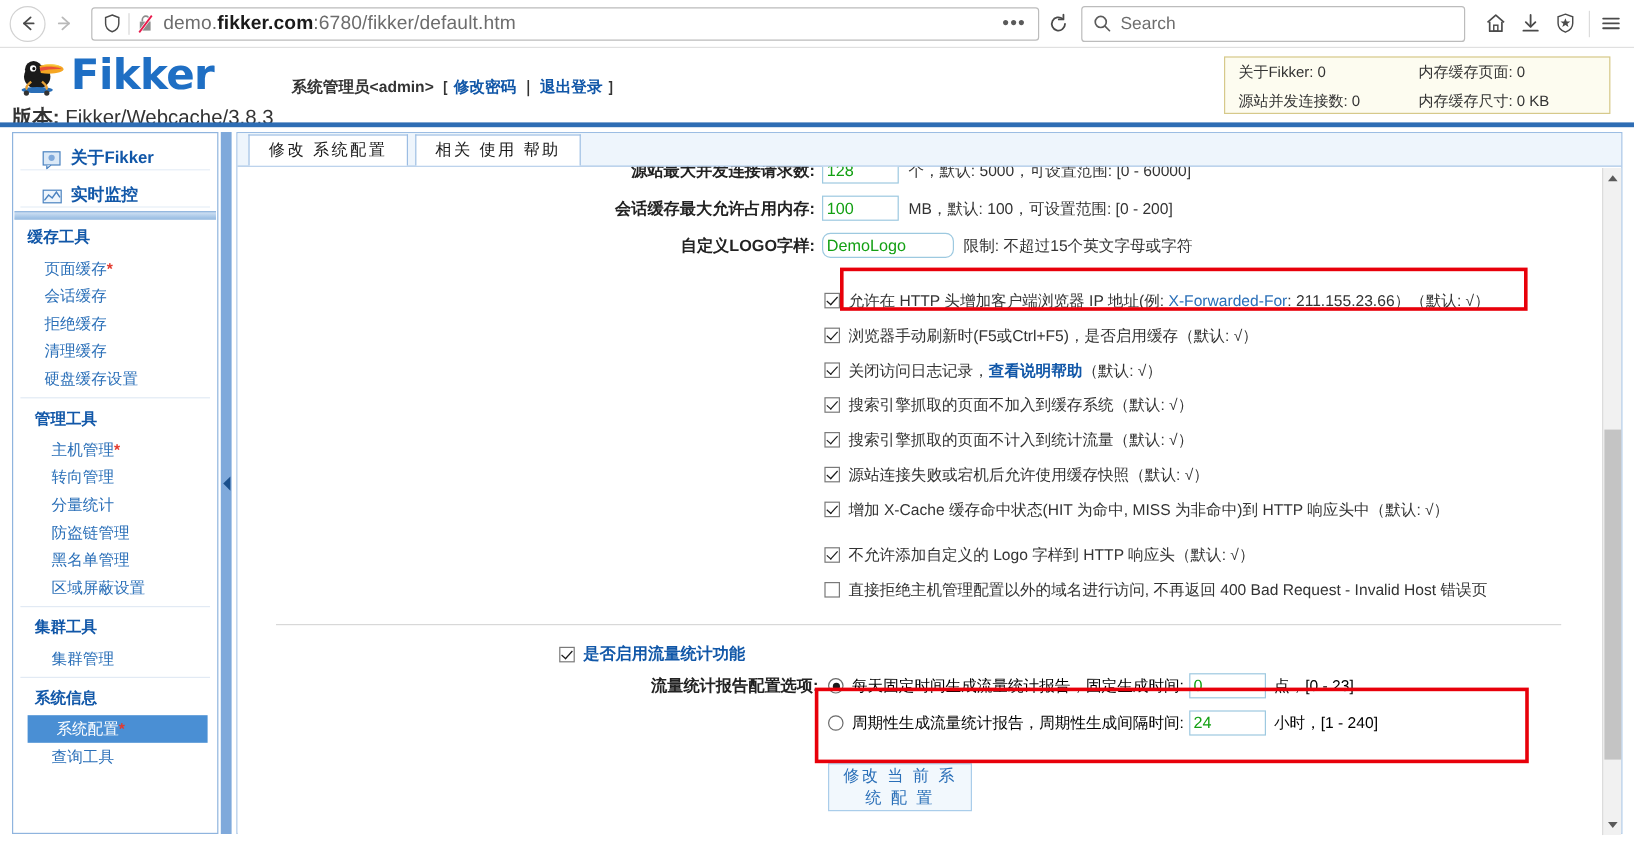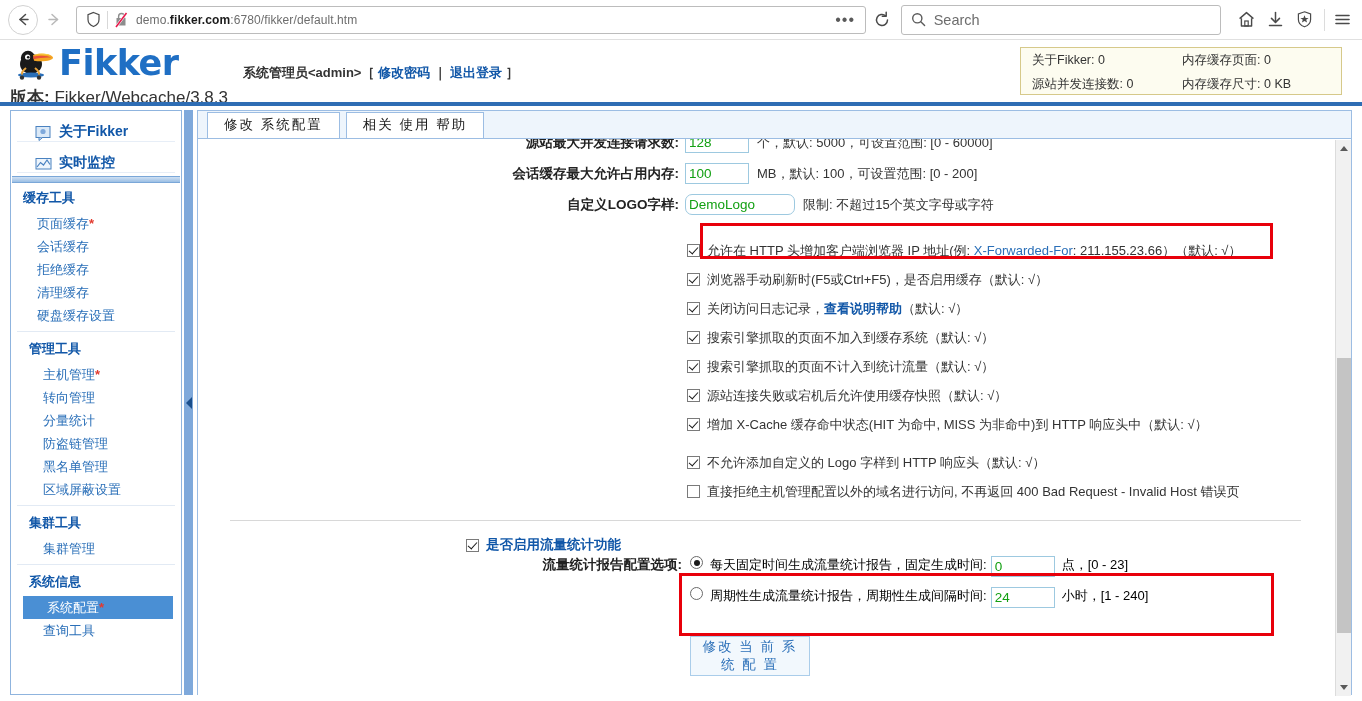--- a/index.html
+++ b/index.html
@@ -35,21 +35,21 @@
     border: 1px solid #bcbcbc;
     border-radius: 3px;
     display: flex; align-items: center;
     background: #fff;
     position: relative;
   }
   #url-bar .shield { margin-left: 9px; display:flex; align-items:center;}
   #url-bar .vsep { width:1px; height:18px; background:#d8d8d8; margin:0 6px; }
   #url-bar .lock-crossed { display:flex; align-items:center; }
   #url-text {
-    font-size: 12px; color: #6d6d6d;
+    font-size: 16px; color: #6d6d6d;
     margin-left: 7px; white-space: nowrap;
     letter-spacing: .1px;
   }
   #url-text b { color: #1a1a1a; font-weight: 700; }
   #url-dots {
     position: absolute; right: 6px; top: 50%; transform: translateY(-50%);
     font-size: 16px; color: #5a5a5a; letter-spacing: 1px; line-height: 1;
     padding: 2px 4px;
   }
   #reload-btn { width: 32px; height: 30px; display:flex; align-items:center; justify-content:center; margin-left:4px;}
@@ -251,21 +251,21 @@
   #hr-sep {
     margin: 14px 32px 0 32px;
     border-top: 1px solid #d8d8d8;
   }
 
   #stats-section { margin-top: 13px; padding-left: 268px; }
   .sec-head { display: flex; align-items: center; height: 22px; }
   .sec-head .lbl2 {
     font-size: 13.5px; font-weight: bold; color: #1157a8;
   }
-  .opt-row { display: flex; align-items: flex-start; height: 31px; font-size: 13px; }
+  .opt-row { display: flex; align-items: center; height: 31px; font-size: 13px; }
   .opt-row .opt-lab {
     width: 224px; text-align: right; padding-right: 8px;
     font-weight: bold; font-size: 13.5px; color: #222;
   }
   .radio {
     width: 13px; height: 13px; border-radius: 50%;
     border: 1px solid #6a6a6a; background: #fff;
     margin-right: 7px; position: relative; flex: 0 0 auto;
   }
   .radio.on::after {

